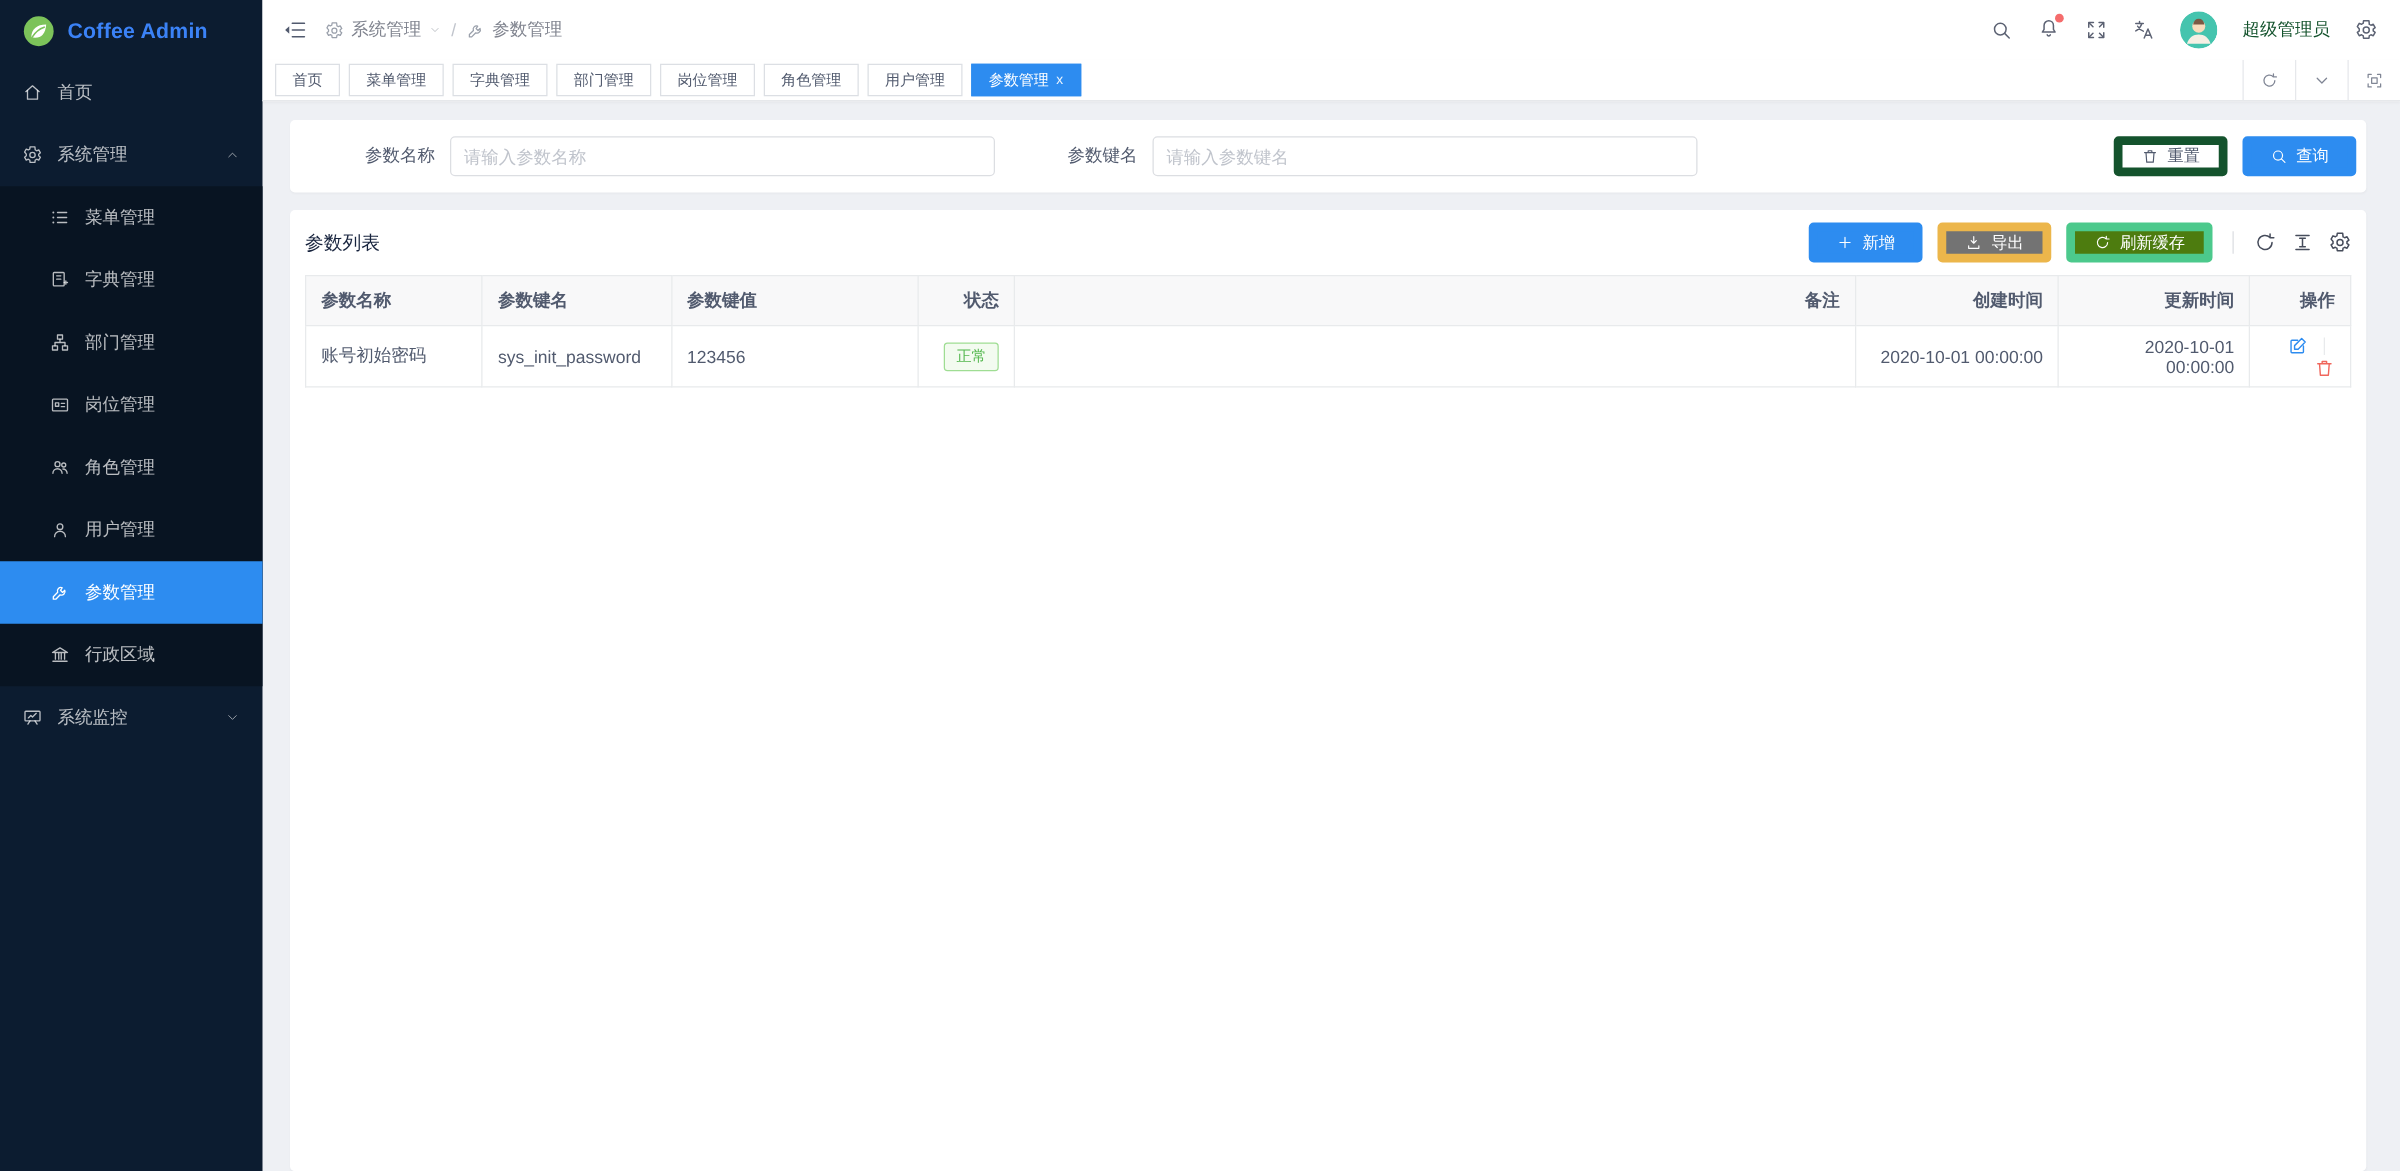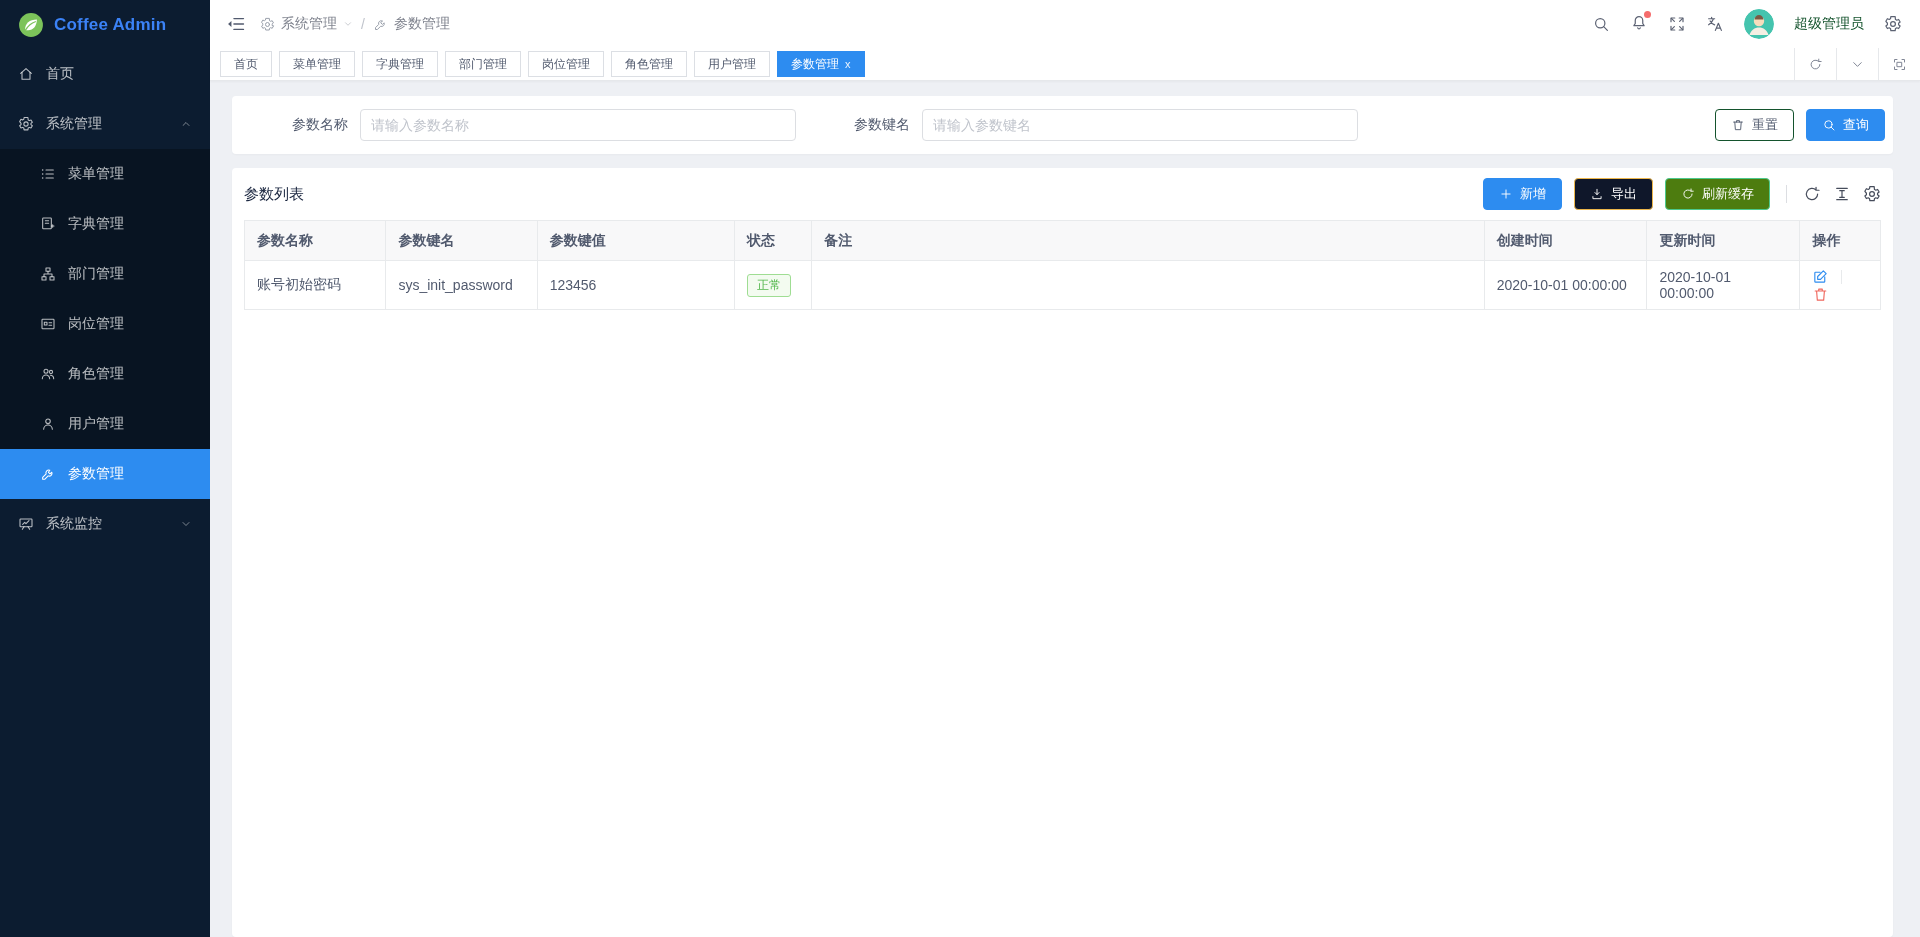--- a/index.html
+++ b/index.html
@@ -57,38 +57,38 @@
   .search-card { height:58px; display:flex; align-items:center; padding:0 8px 0 0; margin-bottom:14px; flex:none; }
   .form-item { display:flex; align-items:center; gap:12px; }
   .form-item label { color:#515a6e; white-space:nowrap; }
   .form-item:first-child { margin-left:60px; }
   .form-item + .form-item { margin-left:58px; }
   .form-item input { width:436px; height:32px; border:1px solid #dcdee2; border-radius:4px; padding:0 10px; font-size:14px; color:#515a6e; outline:none; font-family:inherit; }
   .form-item input::placeholder { color:#c0c4cc; }
   .form-actions { margin-left:auto; display:flex; gap:12px; }
 
   
-  .btn { display:inline-flex; align-items:center; gap:7px; height:32px; padding:0 15px; border-radius:4px; border:1px solid #14532d; background:#fff; color:#515a6e; font-size:13px; font-family:inherit; cursor:pointer; }
+  .btn { display:inline-flex; align-items:center; gap:7px; height:32px; padding:0 15px; border-radius:4px; border:7px solid #14532d; background:#fff; color:#515a6e; font-size:13px; font-family:inherit; cursor:pointer; }
   .btn .ic { width:14px; height:14px; }
   .btn-primary { background:#2d8cf0; border-color:#2d8cf0; color:#fff; }
-  .btn-warning { background:#0f172a; border-color:#ecb64b; color:#fff; }
+  .btn-warning { background:#737373; border-color:#ecb64b; color:#fff; }
   .btn-success { background:#4d7c0f; border-color:#4cc98c; color:#fff; }
 
   
   .table-card { flex:1; display:flex; flex-direction:column; min-height:0; padding:0 12px; }
   .card-header { height:52px; display:flex; align-items:center; flex:none; }
   .card-title { font-size:15px; color:#17233d; }
   .card-actions { margin-left:auto; display:flex; align-items:center; gap:12px; }
   .v-divider { width:1px; height:18px; background:#dcdee2; margin:0 4px; }
   .hdr-tool { width:18px; height:18px; color:#464c5b; cursor:pointer; }
 
   table { width:100%; border-collapse:collapse; table-layout:fixed; }
   thead th { background:#f8f8f9; color:#515a6e; font-weight:bold; font-size:14px; height:40px; border:1px solid #e8eaec; padding:0 12px; }
   tbody td { height:49px; border:1px solid #e8eaec; padding:0 12px; color:#515a6e; font-size:14px; background:#fff; }
-  .al { text-align:left; } .ac { text-align:left; }
+  .al { text-align:left; } .ac { text-align:right; }
   .tag-success { display:inline-block; padding:2px 9px; font-size:12px; color:#55b84f; background:#f3fbf0; border:1px solid #9fdd93; border-radius:3px; }
   .row-action { width:17px; height:17px; cursor:pointer; vertical-align:middle; }
   .act-edit { color:#2d8cf0; }
   .act-del { color:#f0665c; }
   .act-div { display:inline-block; width:1px; height:14px; background:#e8eaec; margin:0 8px; vertical-align:middle; }
 
   .card-footer { margin-top:auto; height:56px; display:flex; align-items:center; justify-content:flex-end; gap:10px; flex:none; }
   .total-text { color:#515a6e; }
   .page-num { min-width:26px; height:26px; display:inline-flex; align-items:center; justify-content:center; background:#2d8cf0; color:#fff; border-radius:3px; font-size:13px; cursor:pointer; }
   .page-size { height:26px; display:inline-flex; align-items:center; gap:8px; border:1px solid #dcdee2; border-radius:3px; padding:0 8px; color:#515a6e; font-size:13px; cursor:pointer; background:#fff; }
@@ -197,20 +197,28 @@
             </span>
           <span>用户管理</span>
         </div>
         <div class="menu-item active">
           <span class="ic">
               <svg viewBox="0 0 24 24">
                 <path d="M14.7 6.3a4.2 4.2 0 0 0-5.5 5.5L4 17v3h3l5.2-5.2a4.2 4.2 0 0 0 5.5-5.5l-2.6 2.6-2.5-2.5z"></path>
               </svg>
             </span>
           <span>参数管理</span>
+        </div>
+        <div class="menu-item">
+          <span class="ic">
+              <svg viewBox="0 0 24 24">
+                <path d="M3 9l9-5.5L21 9M4.5 9h15M6.5 9v8M10.5 9v8M13.5 9v8M17.5 9v8M3.5 19.5h17"></path>
+              </svg>
+            </span>
+          <span>行政区域</span>
         </div>
       </div>
 
       <div class="menu-item">
         <span class="ic">
             <svg viewBox="0 0 24 24">
               <rect x="3" y="4.5" width="18" height="11.5" rx="1"></rect>
               <path d="M9 16l-2.5 4M15 16l2.5 4M7 12.5l3-3 2 2 4.5-4.5"></path>
             </svg>
           </span>

